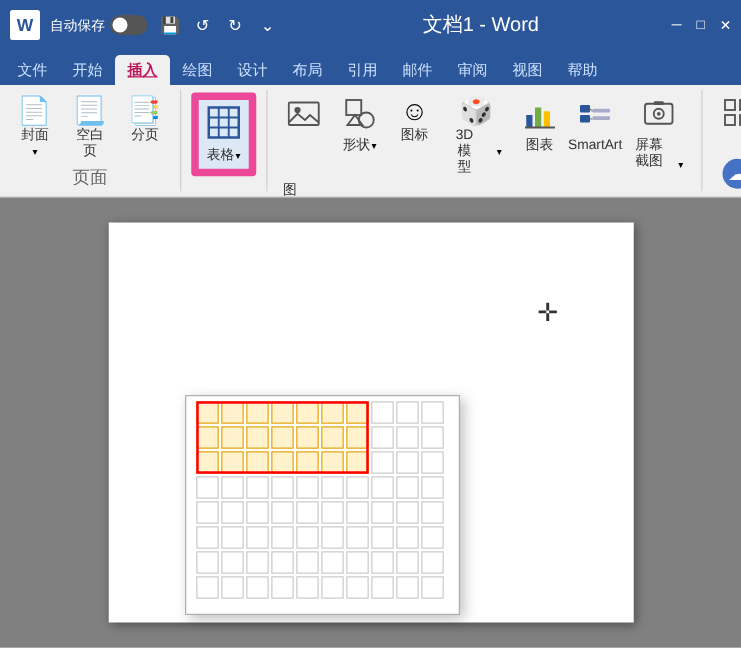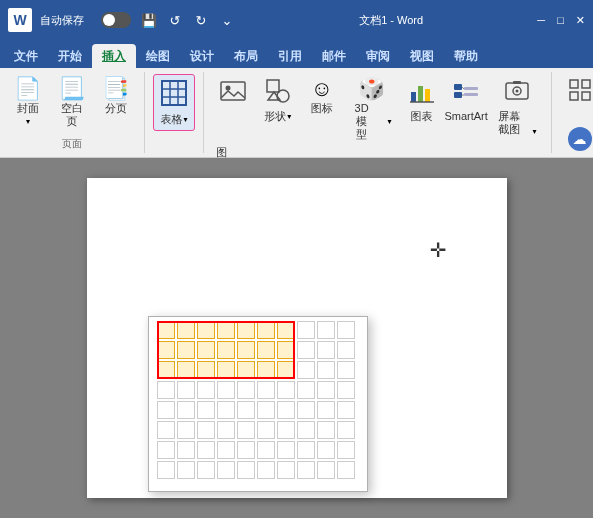--- a/index.html
+++ b/index.html
@@ -32,21 +32,21 @@
       align-items: center;
       justify-content: center;
       margin-right: 8px;
       font-weight: bold;
       color: #2b579a;
       font-size: 14px;
     }
     .autosave-area {
       display: flex;
       align-items: center;
-      gap: 17px;
+      gap: 4px;
       font-size: 11px;
     }
     .toggle-switch {
       width: 30px;
       height: 16px;
       background: #555;
       border-radius: 8px;
       position: relative;
       display: inline-block;
     }
@@ -56,21 +56,21 @@
       height: 12px;
       background: white;
       border-radius: 50%;
       position: absolute;
       top: 2px;
       left: 2px;
     }
     .title-center {
       flex: 1;
       text-align: center;
-      font-size: 11px;
+      font-size: 16px;
     }
     .title-bar-right {
       display: flex;
       gap: 12px;
       align-items: center;
       font-size: 11px;
     }
     .toolbar-icons {
       display: flex;
       align-items: center;
@@ -98,25 +98,24 @@
     }
     .ribbon-tab {
       padding: 4px 10px;
       color: #cce0ff;
       font-size: 12px;
       cursor: pointer;
       border-radius: 4px 4px 0 0;
       height: 24px;
       display: flex;
       align-items: center;
-      font-weight: bold;
     }
     .ribbon-tab.active {
       background: #f0f0f0;
-      color: #15803d;
+      color: #be185d;
       font-weight: bold;
       text-decoration: underline;
     }
 
     
     .ribbon-content {
       background: #f0f0f0;
       border-bottom: 1px solid #ccc;
       height: 90px;
       display: flex;
@@ -132,39 +131,39 @@
       border-right: 1px solid #d0d0d0;
     }
     .ribbon-group:last-child { border-right: none; }
     .ribbon-group-items {
       display: flex;
       align-items: flex-start;
       gap: 4px;
       flex: 1;
     }
     .ribbon-group-label {
-      font-size: 10px;
+      font-size: 14px;
       color: #666;
       text-align: center;
       width: 100%;
     }
     .ribbon-btn {
       display: flex;
       flex-direction: column;
       align-items: center;
       justify-content: flex-start;
       padding: 4px 6px;
       border-radius: 3px;
       cursor: pointer;
       min-width: 40px;
       gap: 2px;
     }
     .ribbon-btn.active-btn {
       background: #dce8f5;
-      border: 1px solid #ec4899;
+      border: 6px solid #ec4899;
     }
     .ribbon-btn-icon {
       font-size: 22px;
       line-height: 1;
     }
     .ribbon-btn-label {
       font-size: 11px;
       color: #333;
       text-align: center;
       line-height: 1.2;

